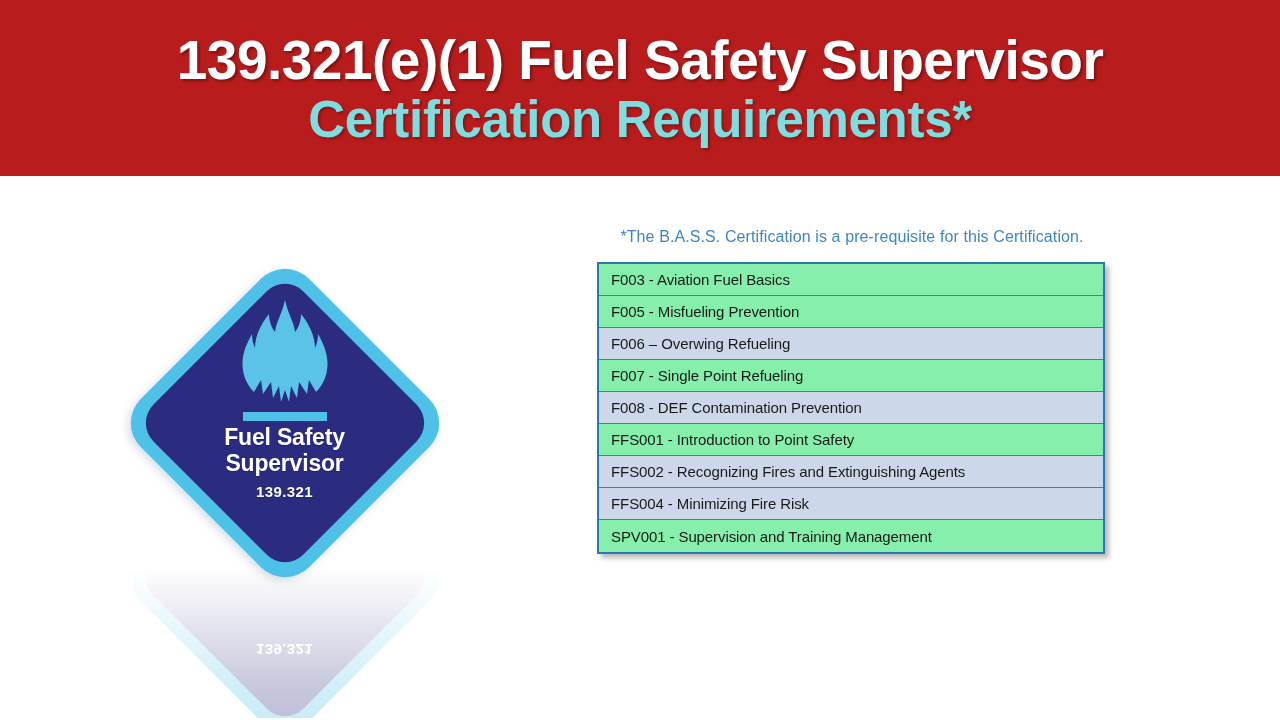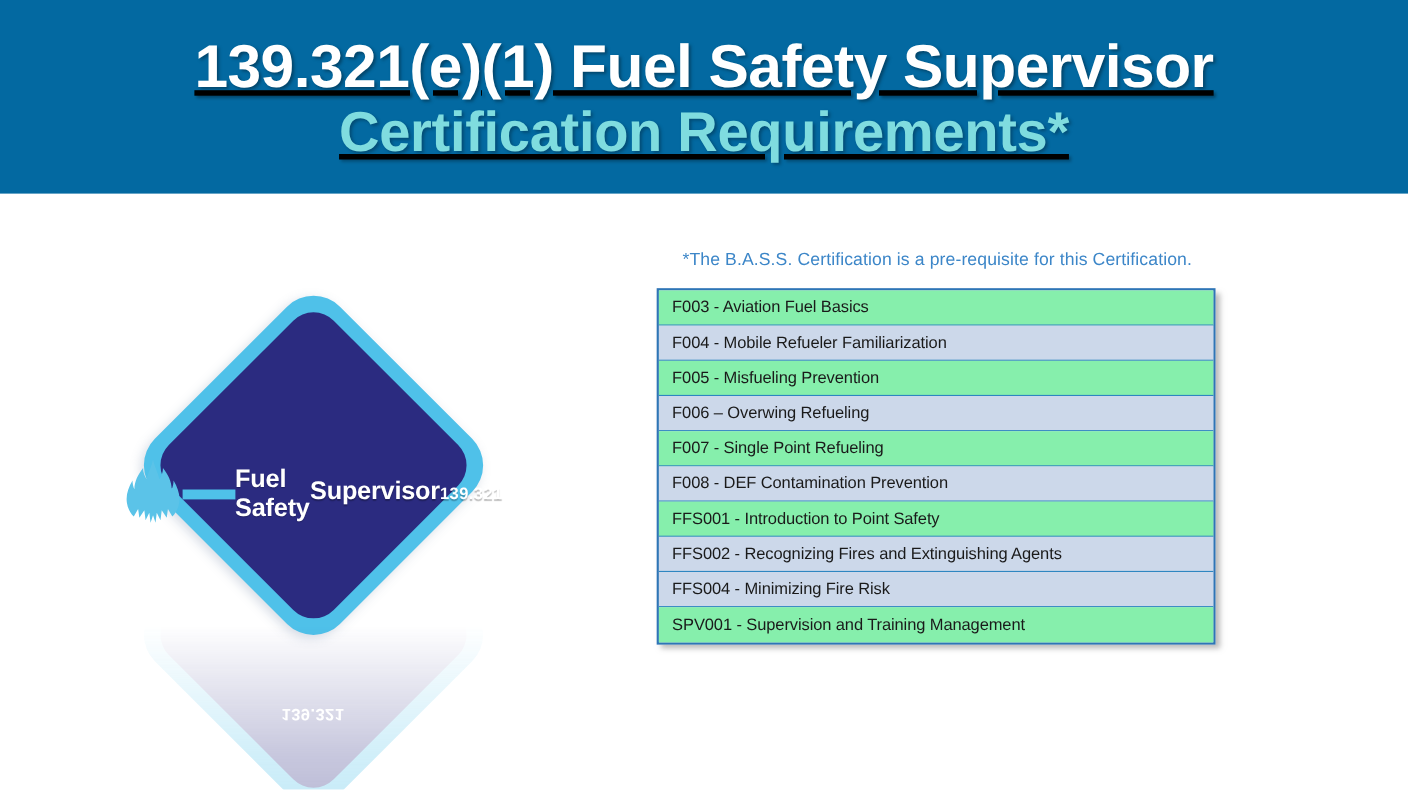--- a/index.html
+++ b/index.html
@@ -15,28 +15,27 @@
     position: relative;
   }
 
   
   #header-band {
     position: absolute;
     left: 0;
     top: 0;
     width: 1280px;
     height: 176px;
-    background: #0369a1;
+    background: #b91c1c;
     box-sizing: border-box;
     display: flex;
     flex-direction: column;
     align-items: center;
     justify-content: center;
     padding-top: 2px;
-    text-decoration: underline;
   }
   #title-line-1 {
     font-size: 55px;
     font-weight: bold;
     color: #ffffff;
     line-height: 1.06;
     letter-spacing: -0.5px;
     text-shadow: 2px 2px 3px rgba(0,0,0,0.35);
     white-space: nowrap;
   }
@@ -91,21 +90,21 @@
     border-radius: 26px;
     transform: rotate(45deg);
   }
   #badge-content {
     position: absolute;
     left: 0;
     top: 0;
     width: 345px;
     height: 345px;
     display: flex;
-    flex-direction: row;
+    flex-direction: column;
     align-items: center;
     justify-content: flex-start;
     padding-top: 48px;
     box-sizing: border-box;
   }
   #flame-icon { display: block; }
   #badge-bar {
     width: 84px;
     height: 9px;
     background: #4FC1E9;
@@ -266,23 +265,20 @@
   </div>
 
 </div>
 
 <div id="prereq-note">*The B.A.S.S. Certification is a pre-requisite for this Certification.</div>
 
 <div id="course-table">
     <div class="course-row odd">
       <span>F003 - Aviation Fuel Basics</span>
     </div>
-    <div class="course-row even">
-      <span>F004 - Mobile Refueler Familiarization</span>
-    </div>
     <div class="course-row odd">
       <span>F005 - Misfueling Prevention</span>
     </div>
     <div class="course-row even">
       <span>F006 – Overwing Refueling</span>
     </div>
     <div class="course-row odd">
       <span>F007 - Single Point Refueling</span>
     </div>
     <div class="course-row even">

